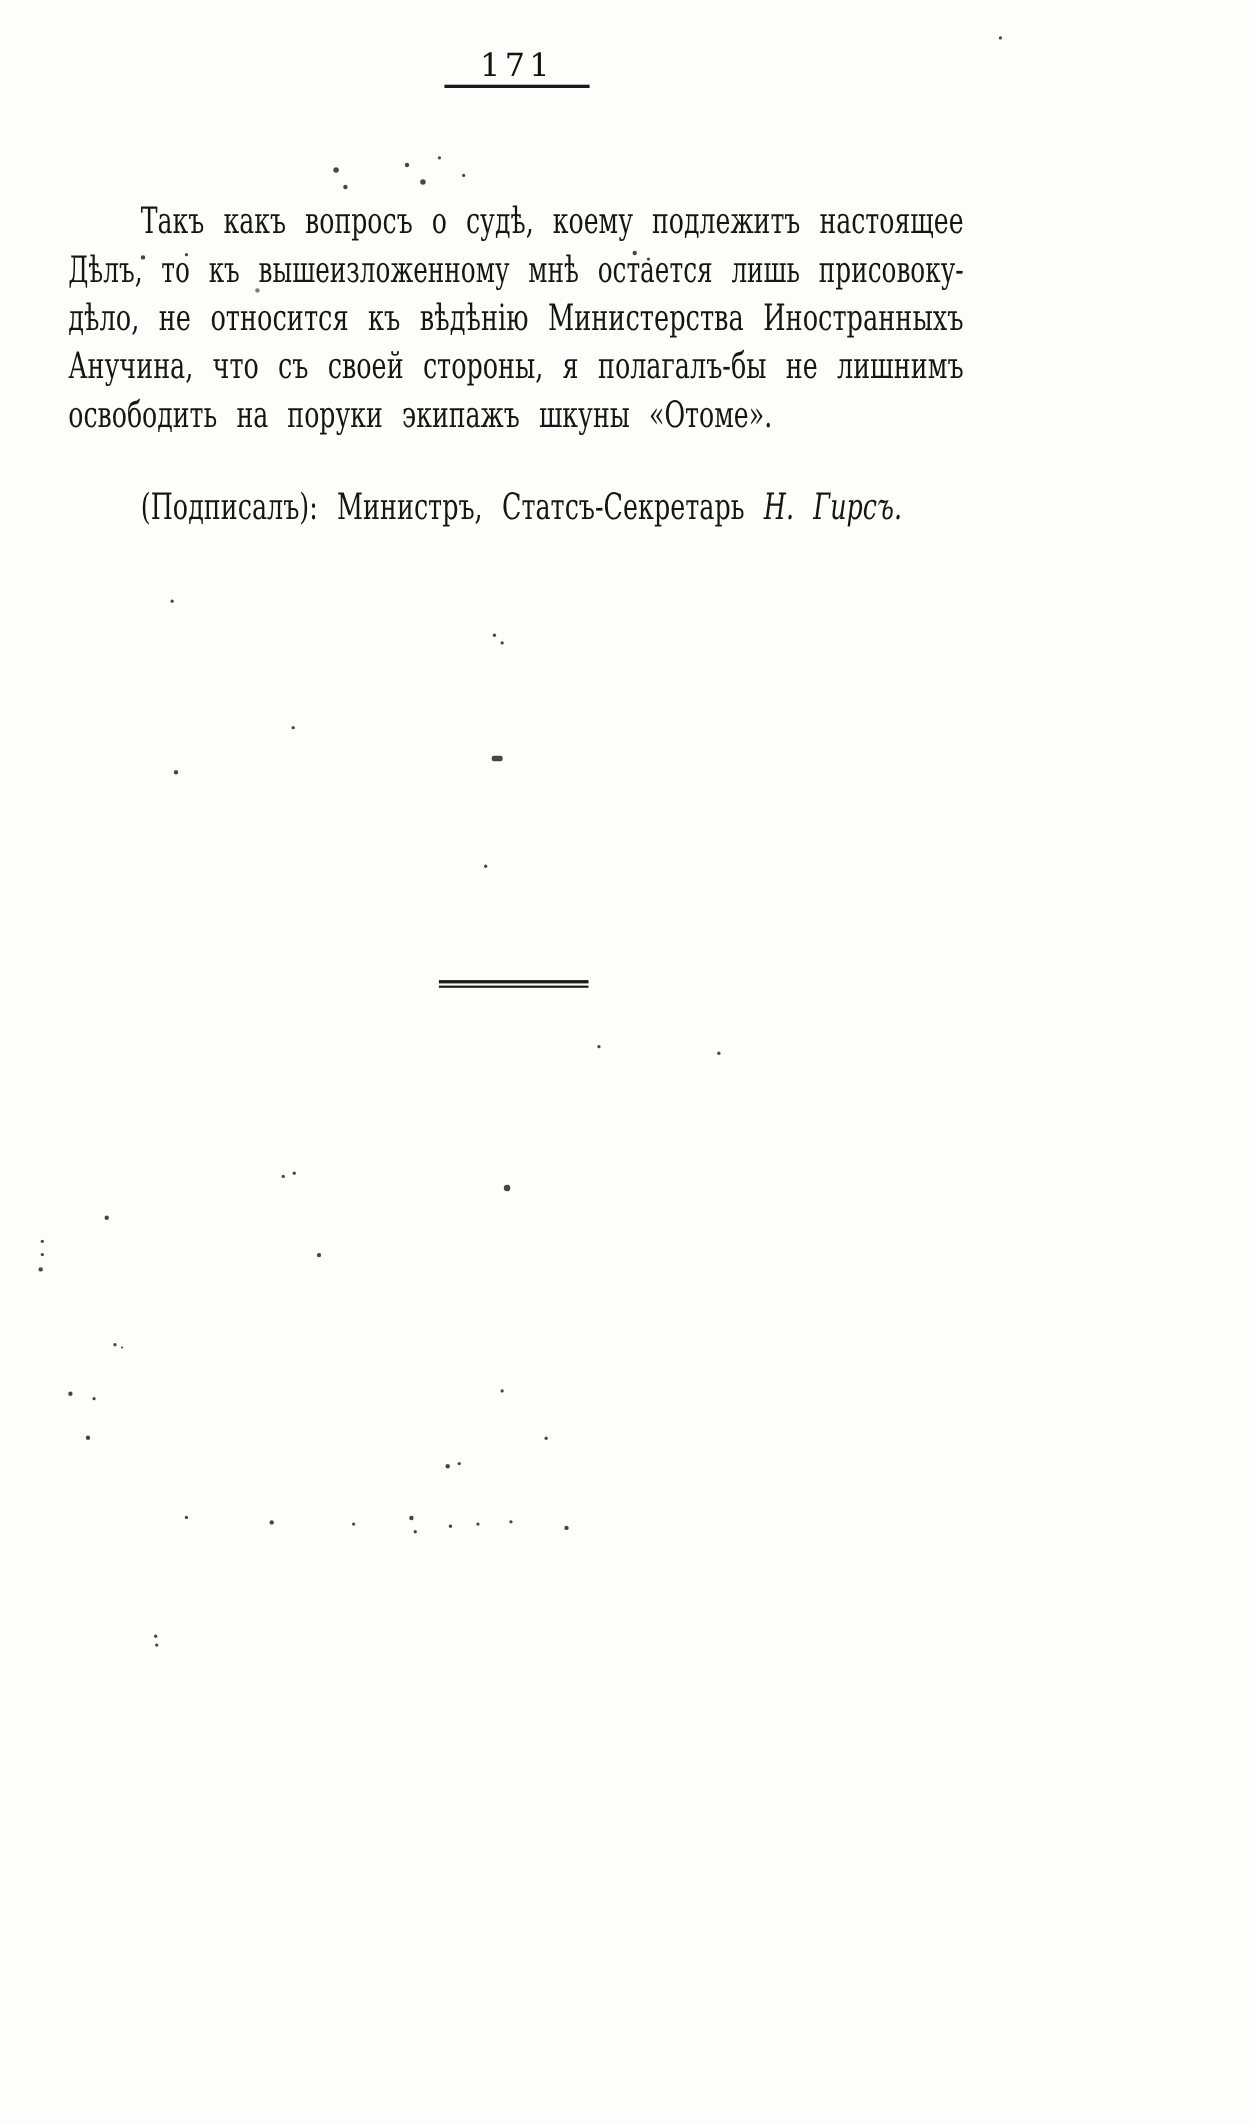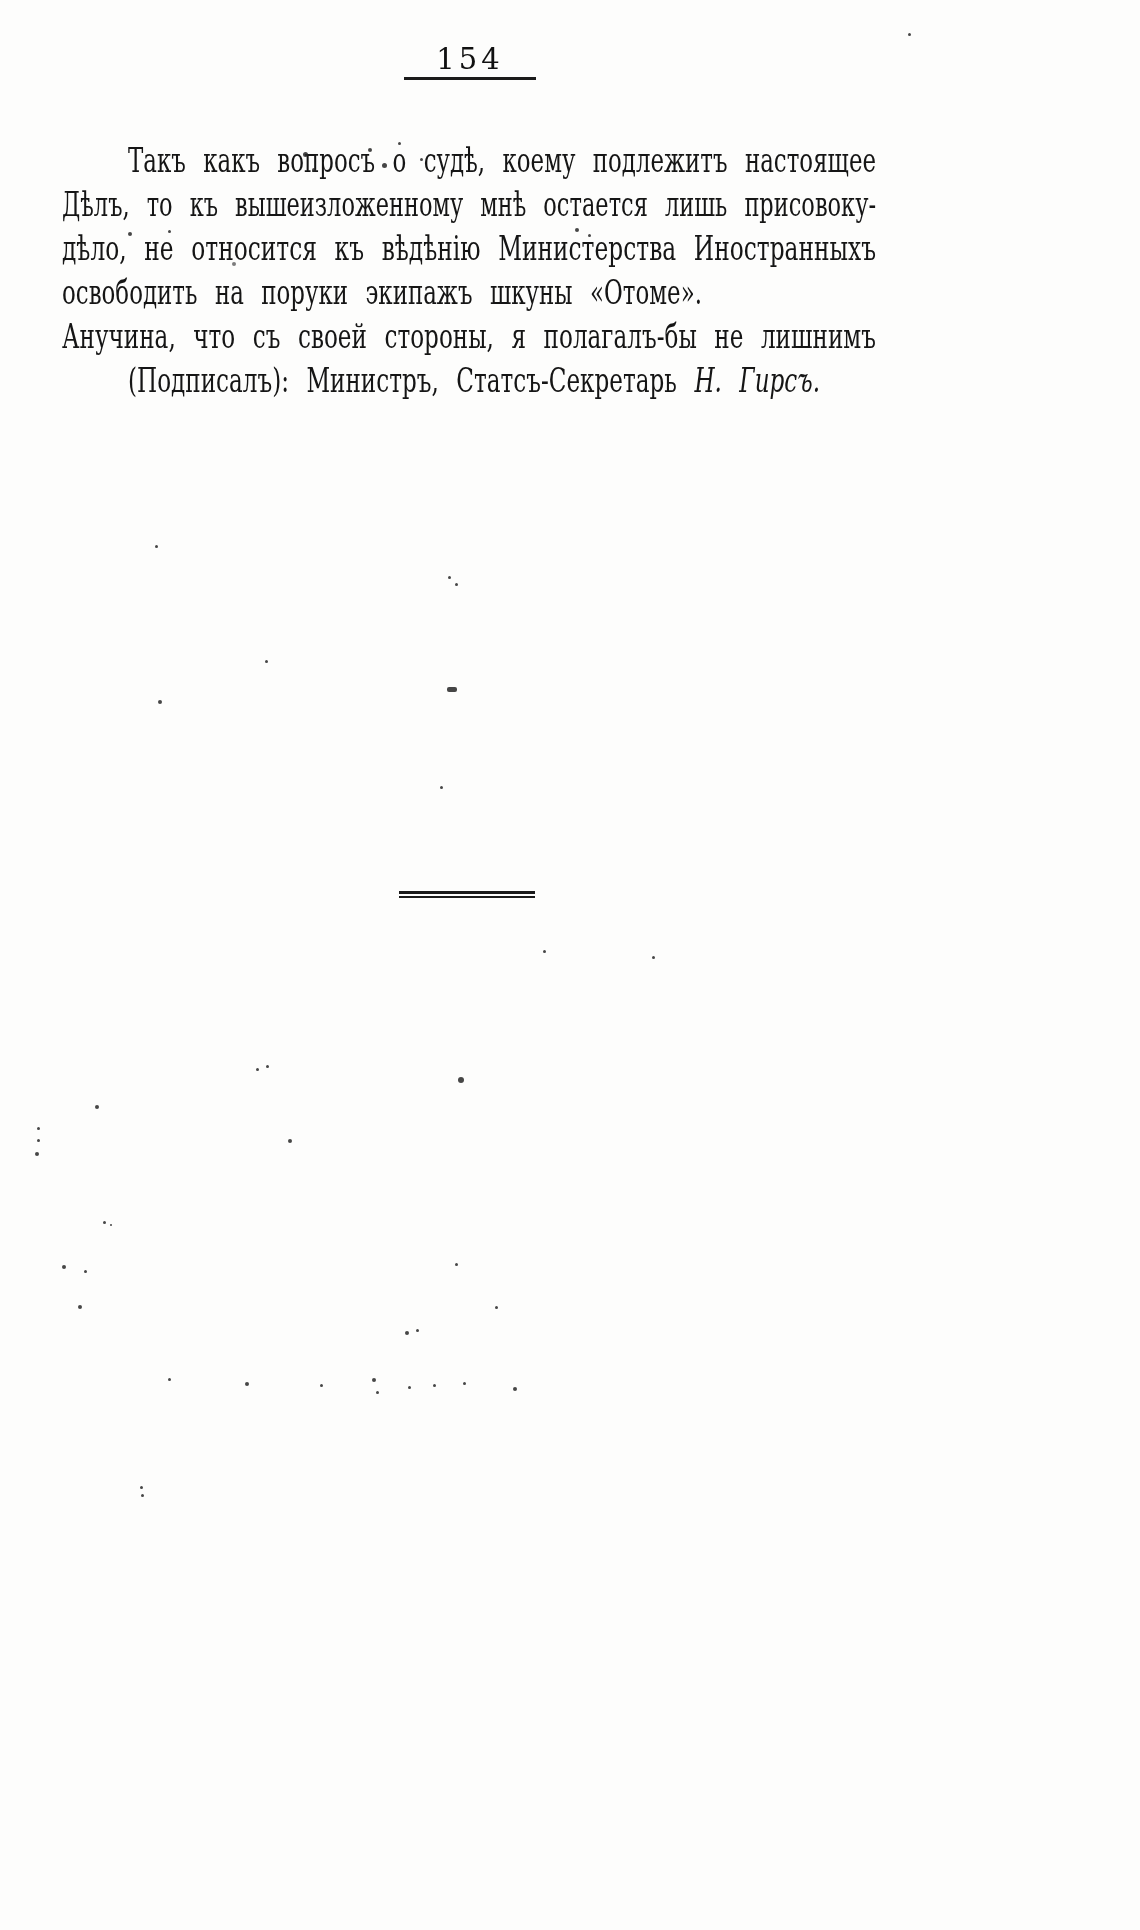--- a/index.html
+++ b/index.html
@@ -25,21 +25,21 @@
     margin:1px auto 0 auto;
   }
   
   .text-block{
     position:absolute;left:62px;top:139px;width:816px;
   }
   .line{
     height:44px;line-height:44px;font-size:33px;
     white-space:nowrap;
   }
-  .indent{padding-left:66px;}
+  .indent{padding-left:66px;margin-top:40px;}
   .fit{
     display:inline-block;white-space:nowrap;
     transform-origin:0 60%;
     word-spacing:0.44em;
   }
   .italic{font-style:italic;}
   
   .separator{
     position:absolute;left:399px;top:891px;width:136px;height:2px;
     border-top:3px solid #1a1a1a;border-bottom:2px solid #1a1a1a;
@@ -50,30 +50,30 @@
     opacity:0.85;
   }
   .speck.dash{border-radius:2px;}
 </style>
 </head>
 <body>
 
 <div class="page">
 
   <div class="page-header">
-    <div class="page-number">154</div>
+    <div class="page-number">171</div>
     <div class="page-number-rule"></div>
   </div>
 
   <div class="text-block">
     <div class="line indent"><span class="fit" style="transform: scaleX(0.693938);">Такъ какъ вопросъ о судѣ, коему подлежитъ настоящее</span></div>
     <div class="line"><span class="fit" style="transform: scaleX(0.681546);">Дѣлъ, то къ вышеизложенному мнѣ остается лишь присовоку-</span></div>
     <div class="line"><span class="fit" style="transform: scaleX(0.706023);">дѣло, не относится къ вѣдѣнію Министерства Иностранныхъ</span></div>
+    <div class="line"><span class="fit" style="transform: scaleX(0.700507);">Анучина, что съ своей стороны, я полагалъ-бы не лишнимъ</span></div>
     <div class="line"><span class="fit" style="transform: scaleX(0.694767);">освободить на поруки экипажъ шкуны «Отоме».</span></div>
-    <div class="line"><span class="fit" style="transform: scaleX(0.700507);">Анучина, что съ своей стороны, я полагалъ-бы не лишнимъ</span></div>
     <div class="line indent"><span class="fit" style="transform: scaleX(0.699896);"><span>(Подписалъ): Министръ, Статсъ-Секретарь </span><span class="italic">Н. Гирсъ.</span></span></div>
   </div>
 
   <div class="separator"></div>
 
   <div id="specks">
       <div class="speck" style="left: 908px; top: 33px; width: 3px; height: 3px;"></div>
       <div class="speck" style="left: 303px; top: 152px; width: 5px; height: 5px;"></div>
       <div class="speck" style="left: 312px; top: 168px; width: 4px; height: 4px;"></div>
       <div class="speck" style="left: 368px; top: 148px; width: 4px; height: 4px;"></div>

